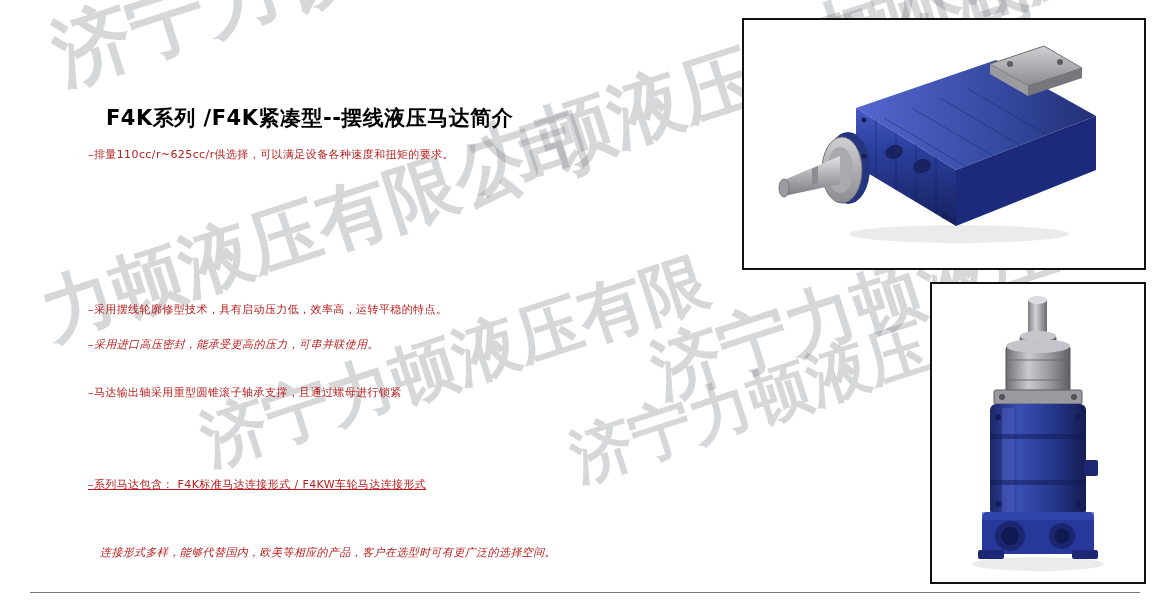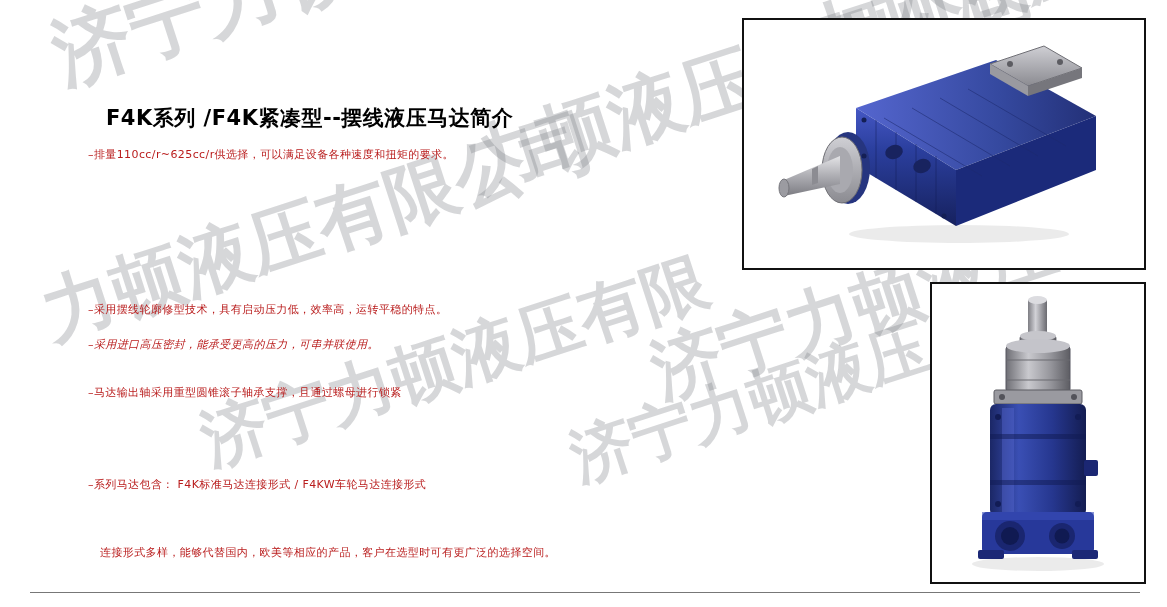--- a/index.html
+++ b/index.html
@@ -75,22 +75,22 @@
   .bullet .ln { display: block; white-space: nowrap; }
   .bullet .ln.indent { padding-left: 12px; }
   .bullet .ln.indent2 { padding-left: 146px; }
   .bullet .ln.indent3 { padding-left: 12px; }
 
   .b1 { position: absolute; left: 0;  top: 0; }
   .b2 { position: absolute; left: 0;  top: 53px; }
   .b3 { position: absolute; left: 0;  top: 155px; }
   .b4 { position: absolute; left: 0;  top: 190px; font-style: italic; }
   .b5 { position: absolute; left: 0;  top: 238px; }
-  .b6 { position: absolute; left: 0;  top: 330px; }
-  .b7 { position: absolute; left: 0;  top: 398px; }
+  .b6 { position: absolute; left: 0;  top: 330px; text-decoration: underline; }
+  .b7 { position: absolute; left: 0;  top: 398px; font-style: italic; }
 
   .hr {
     position: absolute;
     left: 30px;
     top: 592px;
     width: 1110px;
     height: 1px;
     background: #777;
     z-index: 12;
   }

